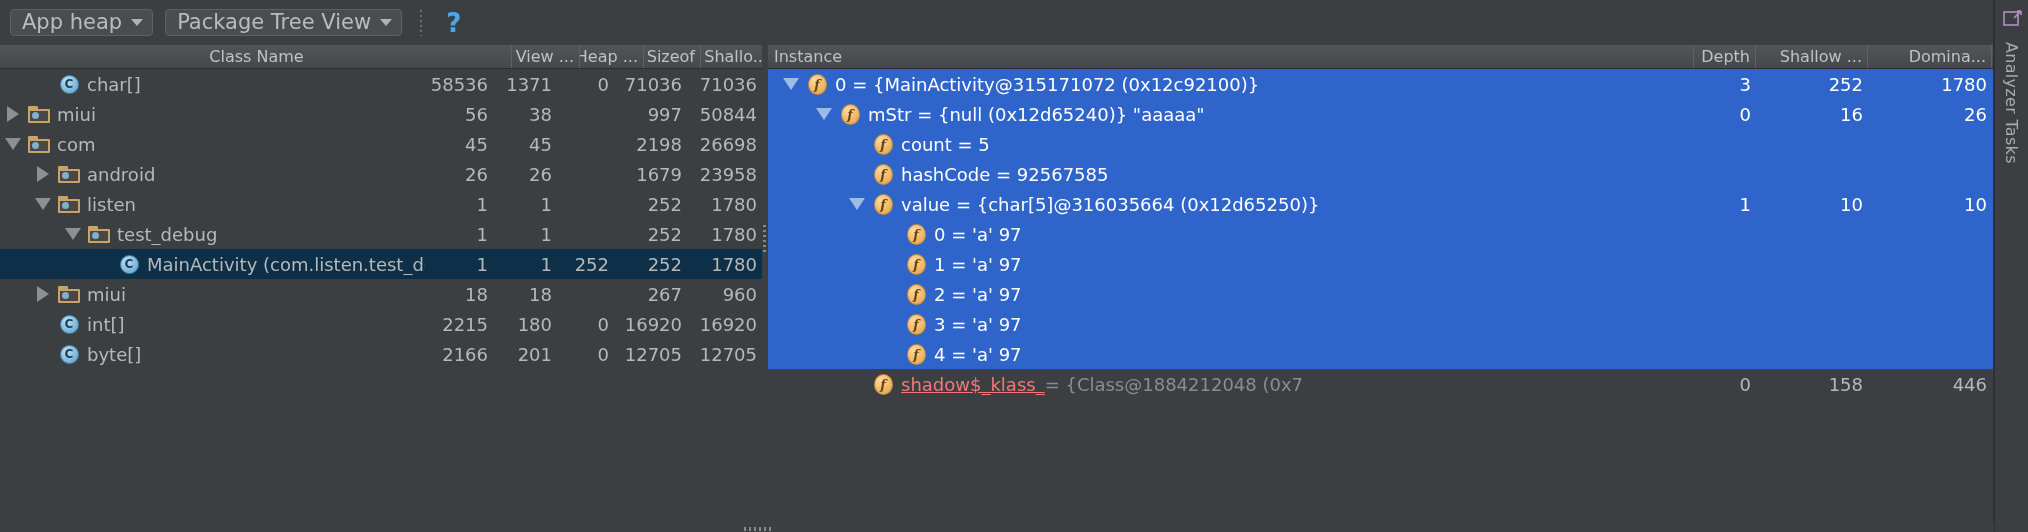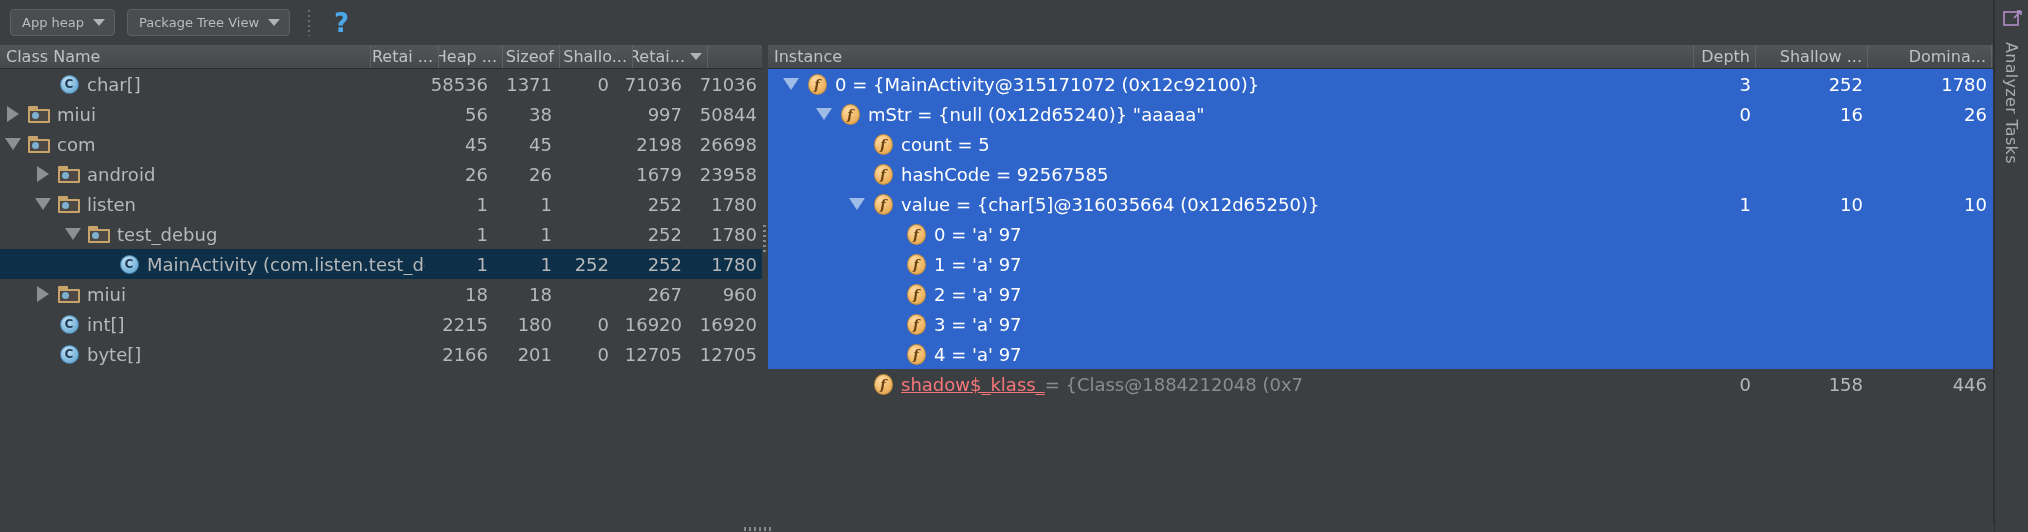--- a/index.html
+++ b/index.html
@@ -15,21 +15,21 @@
   .toolbar {
     position: absolute; left: 0; top: 0; width: 1994px; height: 45px;
     background: #3c3f41;
     display: flex; align-items: center; padding-left: 10px; gap: 12px;
   }
   .combo {
     height: 27px; background: #4a4d4f;
     border: 1px solid #5e6164; border-radius: 4px;
     display: flex; align-items: center; gap: 9px;
     padding: 0 9px 0 11px;
-    color: #bbbbbb; font-size: 13px; line-height: 1;
+    color: #bbbbbb; font-size: 21px; line-height: 1;
     white-space: nowrap;
   }
   .caret-down {
     width: 0; height: 0;
     border-left: 6px solid transparent; border-right: 6px solid transparent;
     border-top: 7px solid #b0b3b5;
   }
   .tb-sep {
     width: 2px; height: 26px; margin: 0 6px;
     background: repeating-linear-gradient(to bottom,#6a6d70 0px,#6a6d70 2px,transparent 2px,transparent 5px);
@@ -160,25 +160,25 @@
     <div class="combo">
       <span>Package Tree View</span>
       <span class="caret-down"></span>
     </div>
     <div class="tb-sep"></div>
     <div class="help-btn">?</div>
   </div>
 
   <div class="panel-left">
     <div class="thead" id="left-head">
-        <div class="th lbl" style="width: 371px; flex: 0 0 auto;">
+        <div class="th lbl" style="width: 512px; flex: 0 0 auto; justify-content: center;">
           <span>Class Name</span>
         </div>
         <div class="th num" style="width: 68px; flex: 0 0 auto;">
-          <span>Retai ...</span>
+          <span>View ...</span>
         </div>
         <div class="th num" style="width: 64px; flex: 0 0 auto;">
           <span>Heap ...</span>
         </div>
         <div class="th num" style="width: 57px; flex: 0 0 auto;">
           <span>Sizeof</span>
         </div>
         <div class="th num" style="width: 73px; flex: 0 0 auto;">
           <span>Shallo...</span>
         </div>

